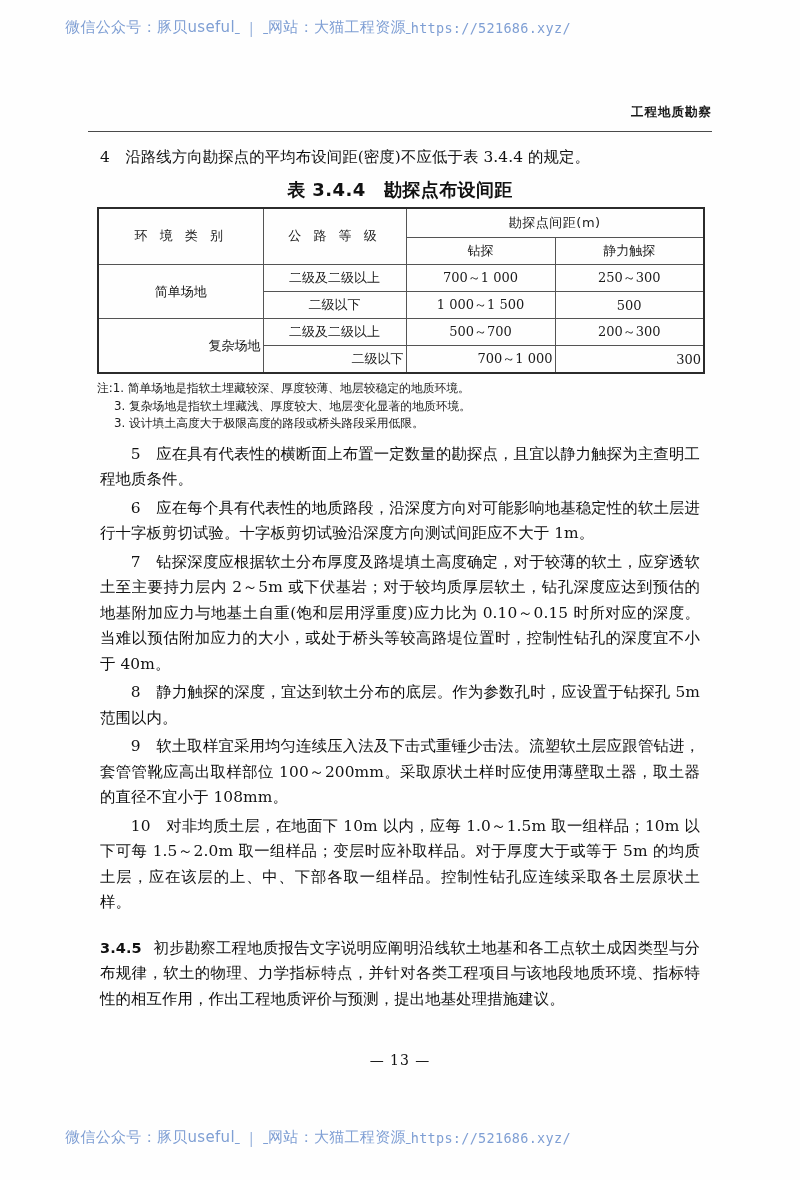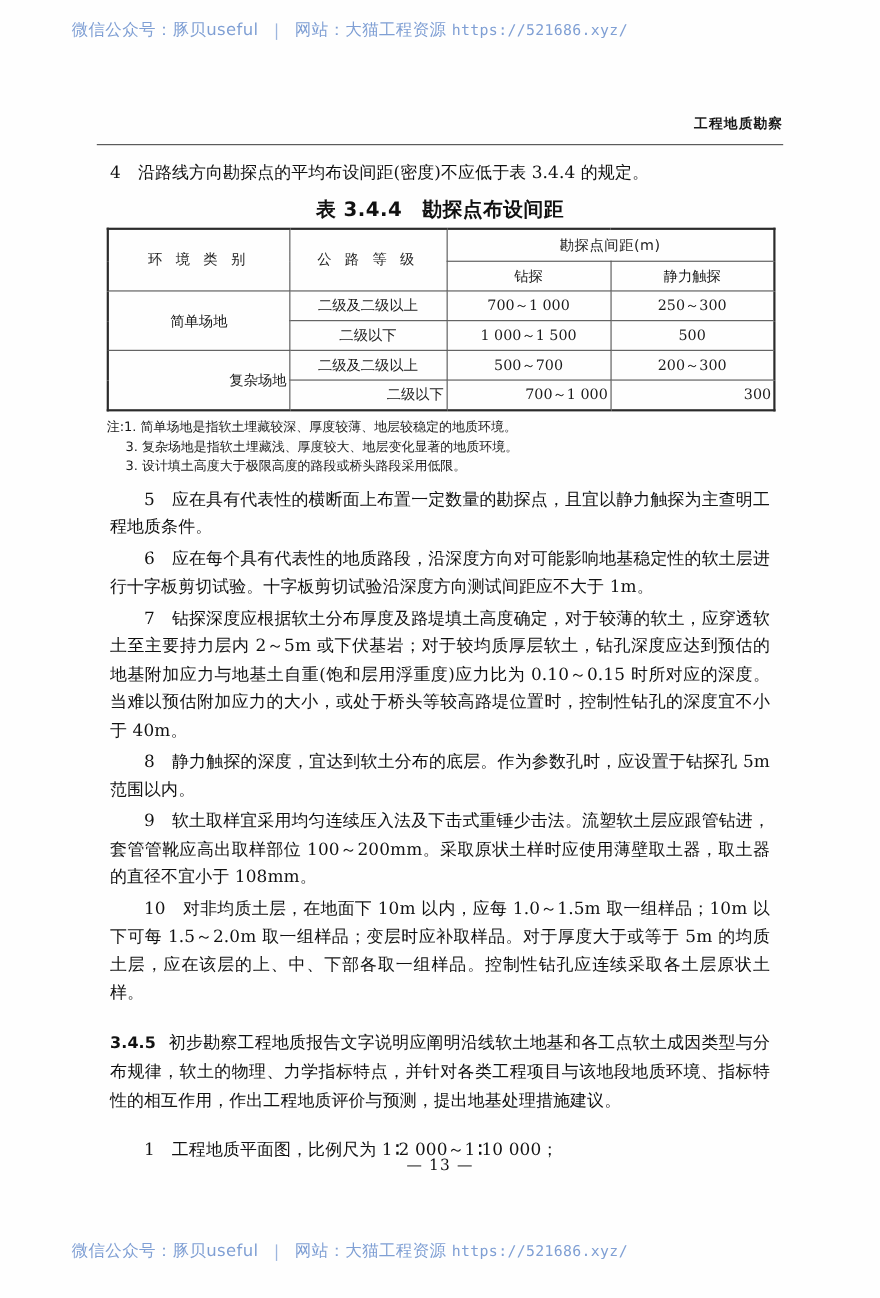--- a/index.html
+++ b/index.html
@@ -27,20 +27,21 @@
   
   .watermark {
     position: absolute;
     left: 0;
     width: 636px;
     text-align: center;
     color: #7f9fd4;
     font-size: 14.5px;
     letter-spacing: 0.3px;
     white-space: nowrap;
+    text-decoration: underline;
   }
   .watermark-top { top: 18px; }
   .watermark-bottom { top: 1128px; }
   .wm-seg { display: inline-block; vertical-align: middle; }
   .wm-cn { font-family: "DejaVu Sans", "Liberation Sans", sans-serif; font-size: 15px; }
   .wm-mono { font-family: "DejaVu Sans Mono", "Liberation Mono", monospace; font-size: 13.5px; }
   .wm-bar {
     display: inline-block;
     vertical-align: middle;
     color: #9db6de;
@@ -237,21 +238,20 @@
     <p class="para item">9　软土取样宜采用均匀连续压入法及下击式重锤少击法。流塑软土层应跟管钻进，套管管靴应高出取样部位 100～200mm。采取原状土样时应使用薄壁取土器，取土器的直径不宜小于 108mm。</p>
     <p class="para item">10　对非均质土层，在地面下 10m 以内，应每 1.0～1.5m 取一组样品；10m 以下可每 1.5～2.0m 取一组样品；变层时应补取样品。对于厚度大于或等于 5m 的均质土层，应在该层的上、中、下部各取一组样品。控制性钻孔应连续采取各土层原状土样。</p>
 
     <div class="gap-m"></div>
 
     <p class="para"><span class="secnum">3.4.5</span><span>初步勘察工程地质报告文字说明应阐明沿线软土地基和各工点软土成因类型与分布规律，软土的物理、力学指标特点，并针对各类工程项目与该地段地质环境、指标特性的相互作用，作出工程地质评价与预测，提出地基处理措施建议。</span></p>
 
     <div class="gap-m"></div>
 
 
-    <p class="para item">1　工程地质平面图，比例尺为 1∶2 000～1∶10 000；</p>
 
   </div>
 
   <div class="folio">— 13 —</div>
 
   <div class="watermark watermark-bottom">
     <span class="wm-seg wm-cn">微信公众号：</span><span class="wm-seg wm-cn">豚贝useful</span>
     <span class="wm-bar">|</span>
     <span class="wm-seg wm-cn">网站：</span><span class="wm-seg wm-cn">大猫工程资源</span>
     <span class="wm-seg wm-mono">https://521686.xyz/</span>

